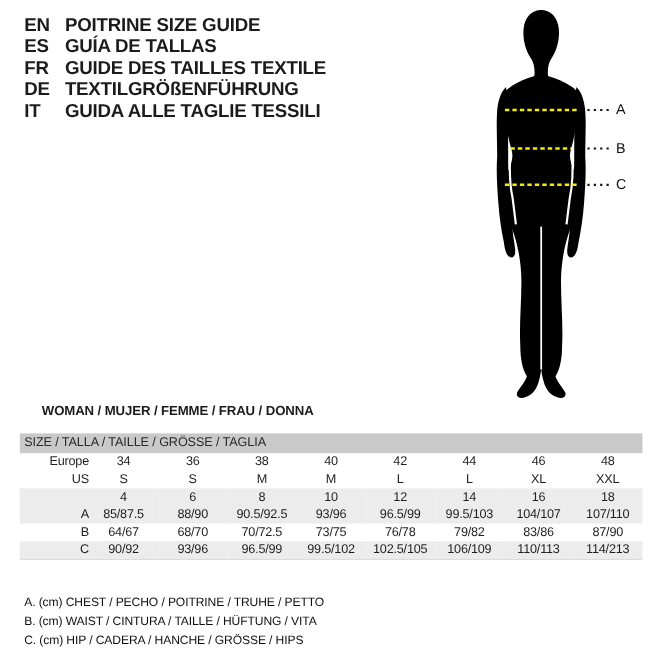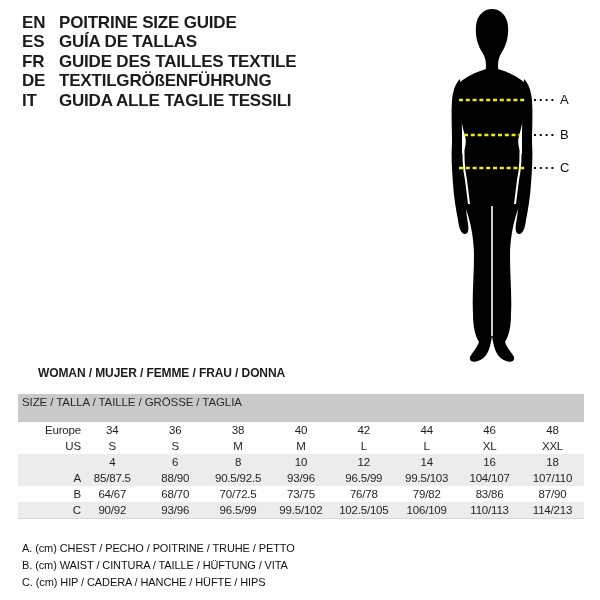--- a/index.html
+++ b/index.html
@@ -15,21 +15,21 @@
   
   .figure-wrap { position:absolute; left:440px; top:6px; width:150px; height:360px; }
   .figure-wrap svg { display:block; }
   .fig-letter { font-family:"Liberation Sans", sans-serif; font-size:13px; fill:#111; }
   
   .section-title { position:absolute; left:22px; top:366px; font-weight:700; font-size:12px; letter-spacing:-0.1px;margin-left:16px; }
   
   .size-table { position:absolute; left:18px; top:394px; width:566px; border-collapse:collapse; table-layout:fixed; }
   .size-table th {
     background:#c9c9c9; color:#2a2a2a; font-weight:400; font-size:11.5px;
-    text-align:left; padding:2px 0 14px 4px; height:18px; letter-spacing:-0.1px;
+    text-align:left; padding:2px 0 4px 4px; height:18px; letter-spacing:-0.1px;
   }
   .size-table td {
     font-size:11.5px; font-weight:400; height:16px; text-align:center;
     white-space:nowrap; letter-spacing:-0.2px; color:#1f1f1f;
   }
   .size-table td.lbl { text-align:right; padding-left:4px; width:83px; }
   .size-table tr.shade td { background:#ececec; }
   .size-table tr.last td { border-bottom:1px solid #d9d9d9; }
   
   .legend { position:absolute; left:22px; top:540px; }
@@ -171,14 +171,14 @@
       <td>106/109</td>
       <td>110/113</td>
       <td>114/213</td>
     </tr>
   </tbody>
 </table>
 
 <div class="legend">
   <div>A. (cm) CHEST / PECHO / POITRINE / TRUHE / PETTO</div>
   <div>B. (cm) WAIST / CINTURA / TAILLE / HÜFTUNG / VITA</div>
-  <div>C. (cm) HIP / CADERA / HANCHE / HÜFTE / HIPS</div>
+  <div>C. (cm) HIP / CADERA / HANCHE / GRÖSSE / HIPS</div>
 </div>
 
 </body></html>

